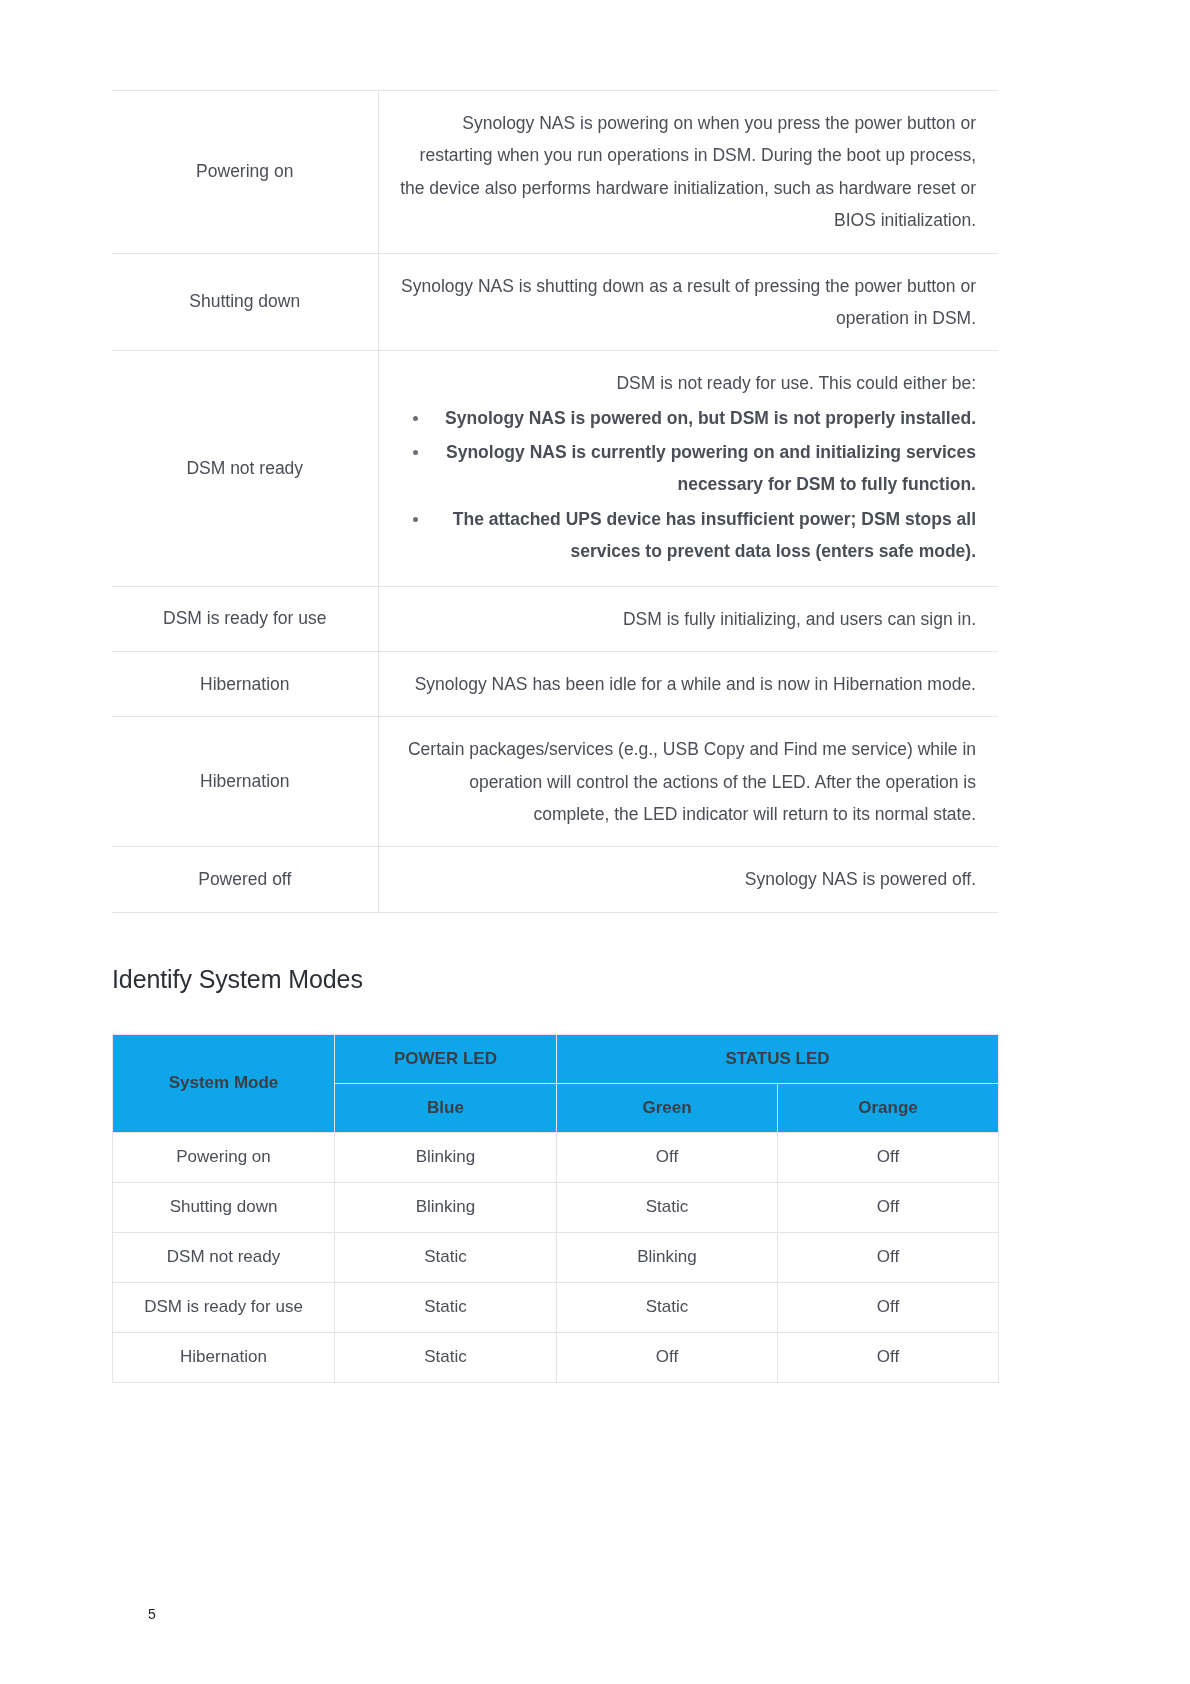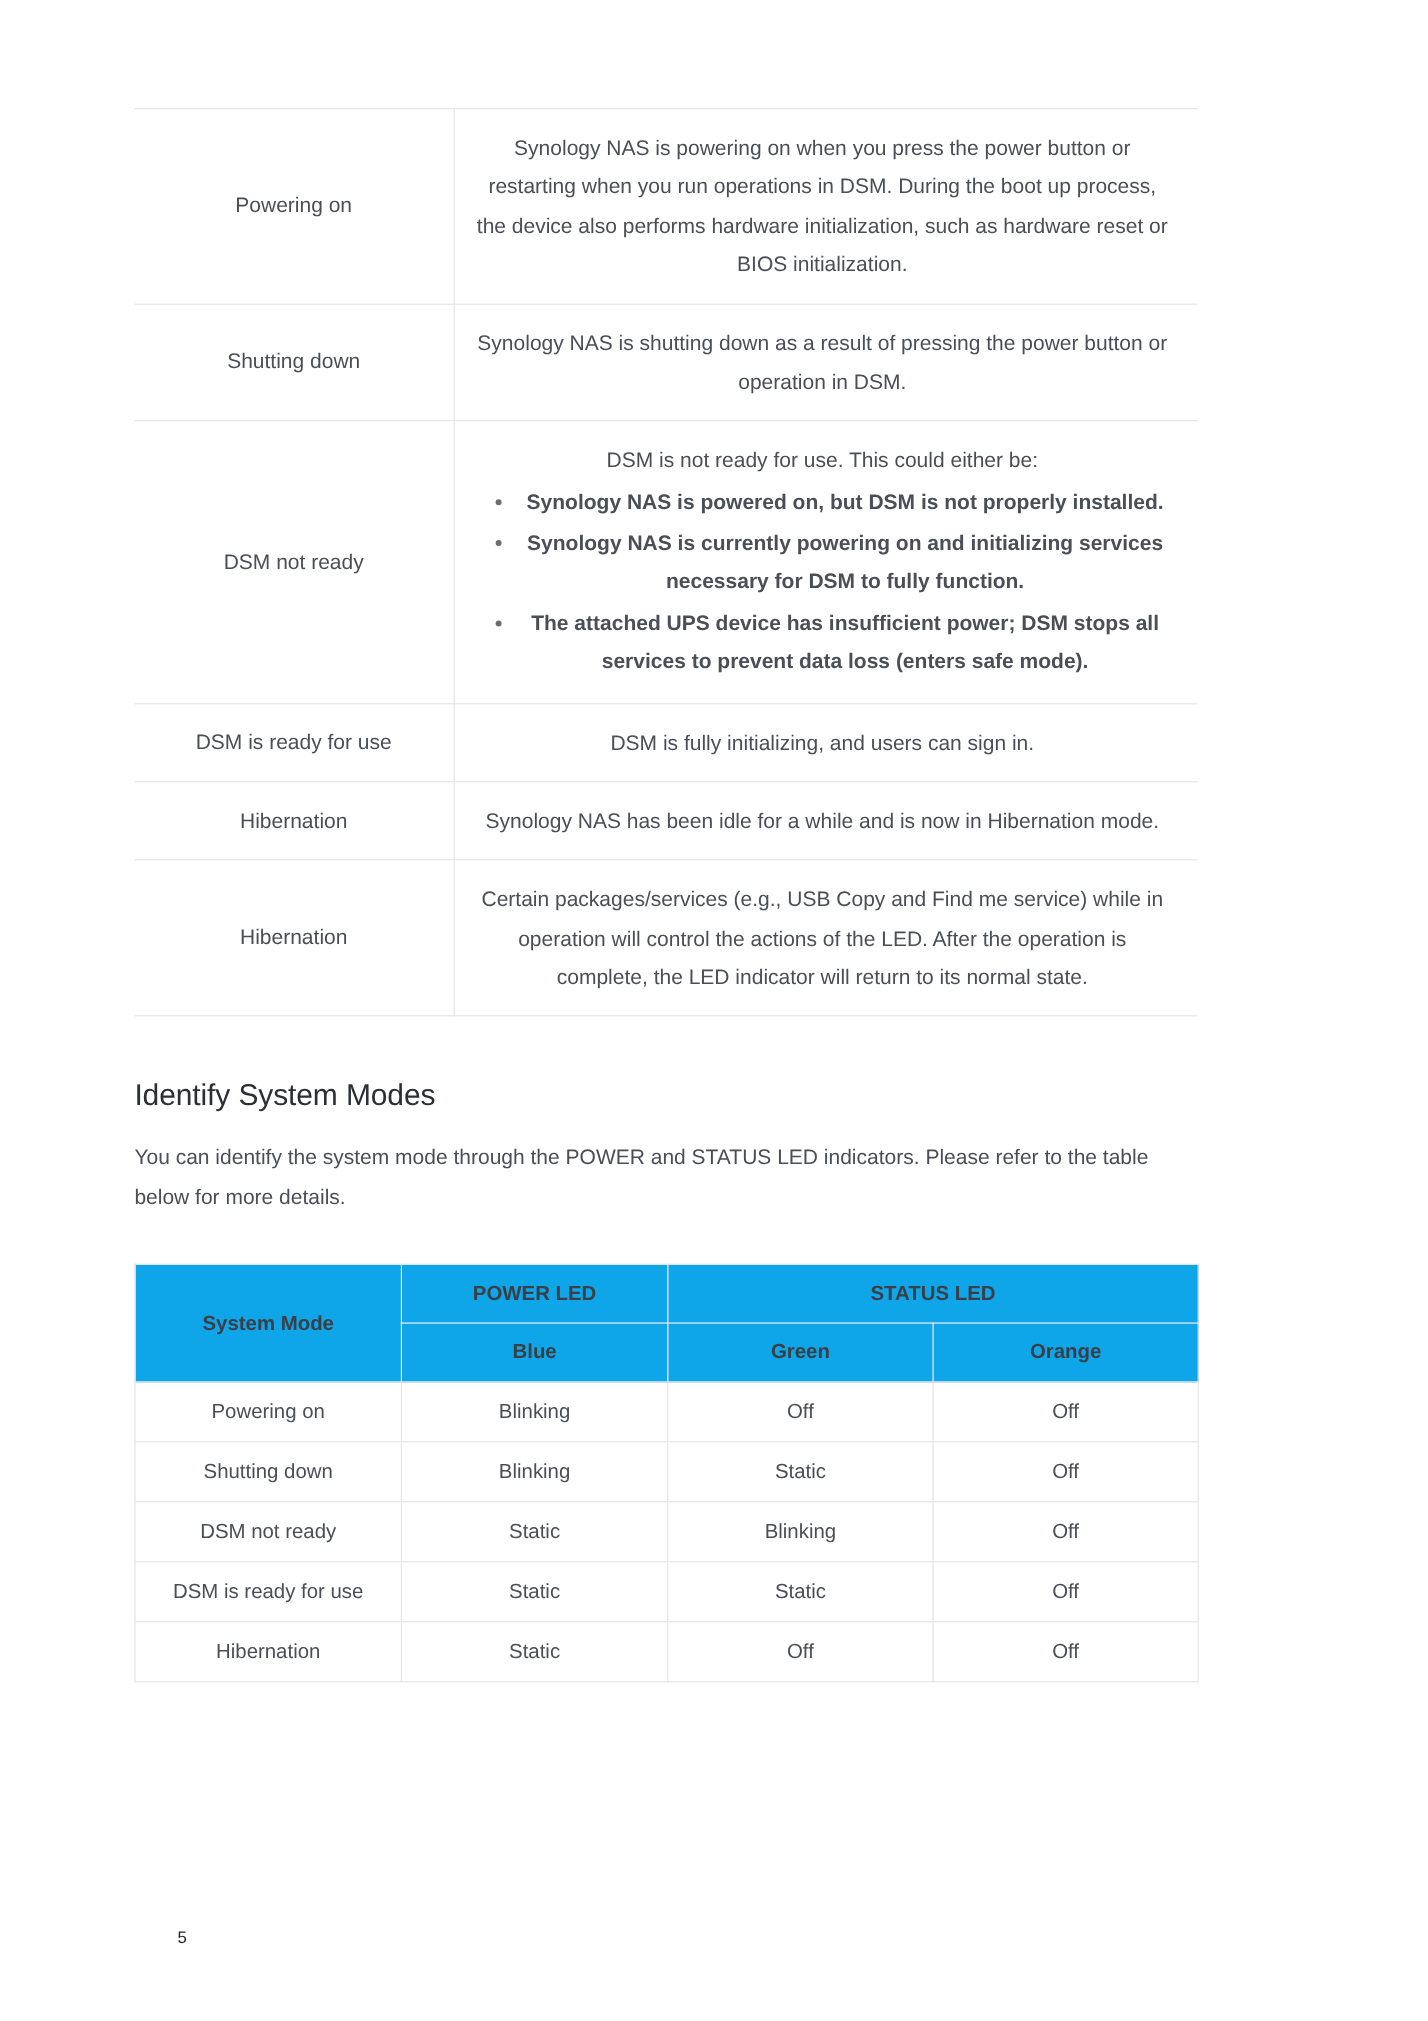--- a/index.html
+++ b/index.html
@@ -53,21 +53,21 @@
     line-height: 1.65;
     color: #4a4f57;
     border-right: 1px solid #e3e5e8;
   }
   table.desc-table td.descr {
     width: 620px;
     padding: 16px 22px 16px 16px;
     font-size: 17.5px;
     line-height: 1.85;
     color: #4a4f57;
-    text-align: center;
+    text-align: right;
   }
   table.desc-table td.descr p {
     margin: 0;
   }
   ul.bullets {
     margin: 2px 0 0 0;
     padding-left: 34px;
     list-style: none;
     font-weight: bold;
   }
@@ -197,26 +197,31 @@
           </td>
         </tr>
 
         <tr>
           <td class="mode">Hibernation</td>
           <td class="descr">
             <p>Certain packages/services (e.g., USB Copy and Find me service) while in operation will control the actions of the LED. After the operation is complete, the LED indicator will return to its normal state.</p>
           </td>
         </tr>
 
+        <tr>
+          <td class="mode">Powered off</td>
+          <td class="descr">
+            <p>Synology NAS is powered off.</p>
+          </td>
+        </tr>
 
       </tbody>
     </table>
 
     <h2 class="section-heading">Identify System Modes</h2>
-    <p class="section-para">You can identify the system mode through the POWER and STATUS LED indicators. Please refer to the table below for more details.</p>
 
     <table class="modes-table">
       <thead>
         <tr>
           <th class="col-mode" rowspan="2">System Mode</th>
           <th class="col-power">POWER LED</th>
           <th class="col-status" colspan="2">STATUS LED</th>
         </tr>
         <tr>
           <th class="sub sub-blue">Blue</th>

